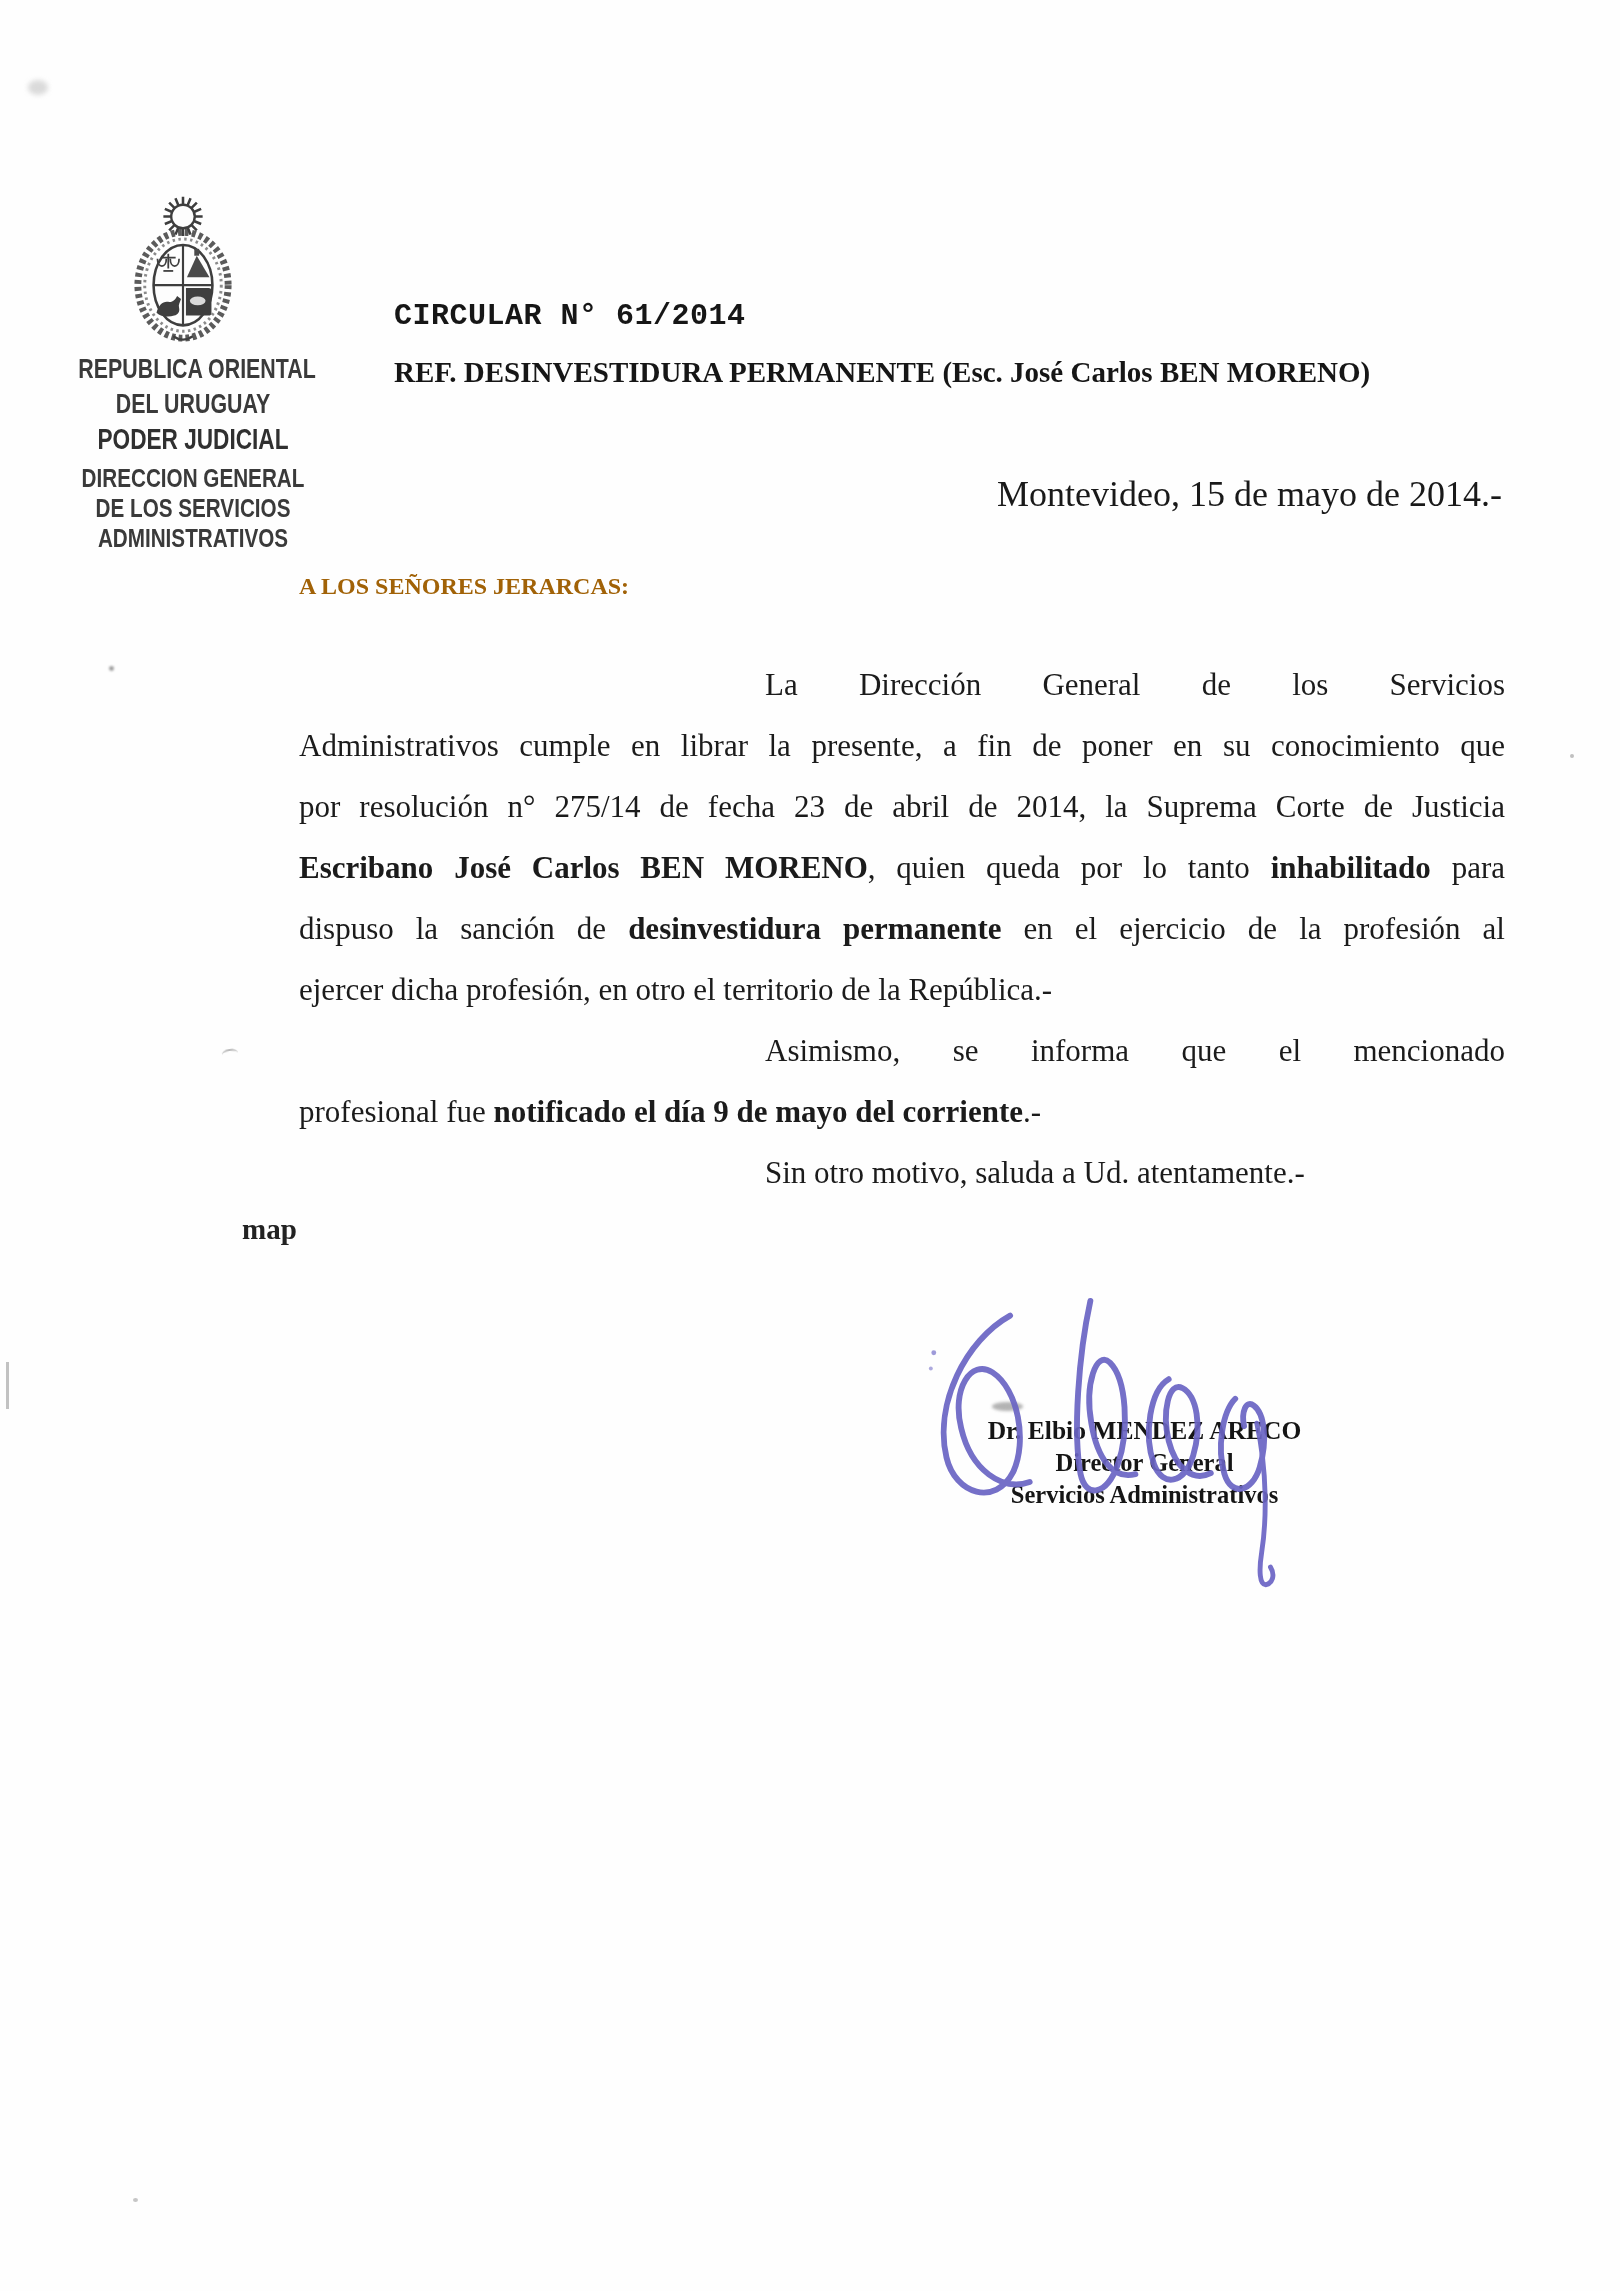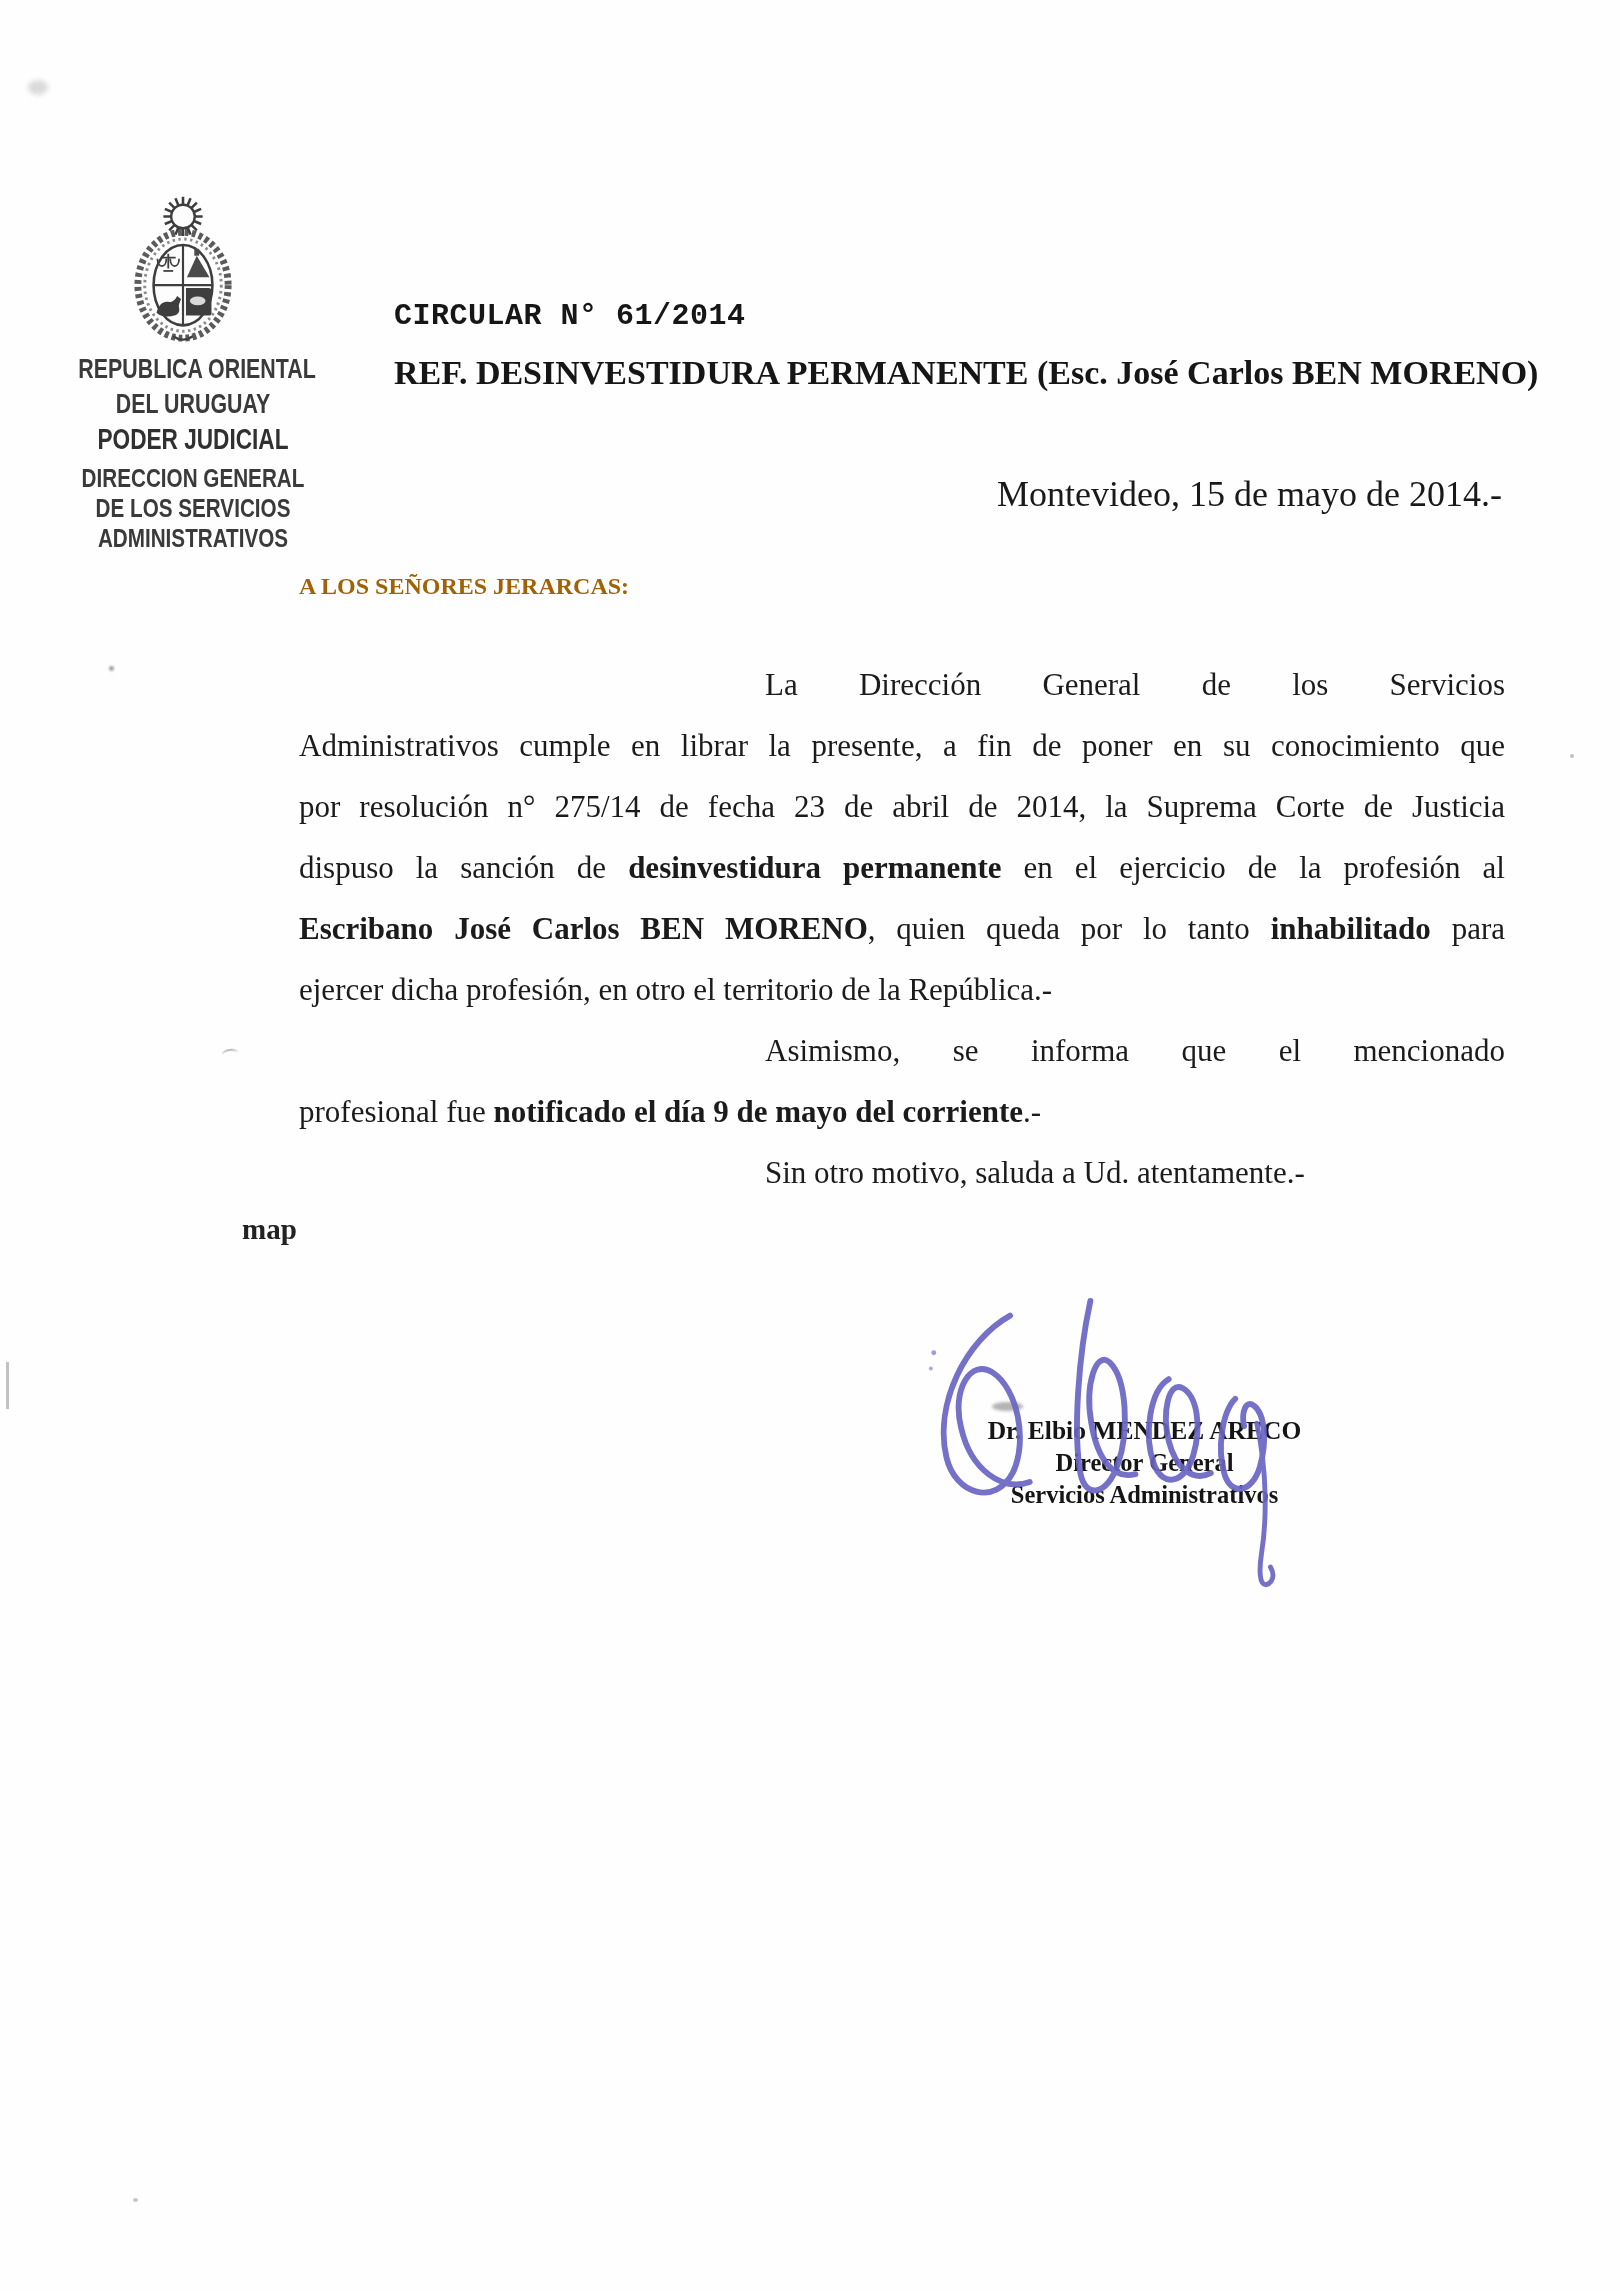--- a/index.html
+++ b/index.html
@@ -36,21 +36,21 @@
   .lh-gap { margin-top: 4.9px; }
 
   
   .circular {
     position: absolute; left: 394px; top: 300px;
     font-size: 30px; font-weight: bold; line-height: 33px;
     color: #161616; letter-spacing: 0.5px; font-family: Liberation Mono, monospace;
   }
   .ref {
     position: absolute; left: 394px; top: 355px;
-    font-size: 34px; font-weight: bold; line-height: 35px;
+    font-size: 29px; font-weight: bold; line-height: 35px;
     color: #161616;
   }
   .dateline {
     position: absolute; top: 474px; right: 118px;
     font-size: 36px; line-height: 41px; color: #191919;
   }
   .salutation {
     position: absolute; left: 299px; top: 567px;
     font-size: 24px; font-weight: bold; line-height: 39px;
     color: #a16207;
@@ -163,22 +163,22 @@
 
   <div class="circular">CIRCULAR N° 61/2014</div>
   <div class="ref">REF. DESINVESTIDURA PERMANENTE (Esc. José Carlos BEN MORENO)</div>
   <div class="dateline">Montevideo, 15 de mayo de 2014.-</div>
   <div class="salutation">A LOS SEÑORES JERARCAS:</div>
 
   <div class="bodytext">
     <div class="line jl ind"><span>La Dirección General de los Servicios</span></div>
     <div class="line jl"><span>Administrativos cumple en librar la presente, a fin de poner en su conocimiento que</span></div>
     <div class="line jl"><span>por resolución n° 275/14 de fecha 23 de abril de 2014, la Suprema Corte de Justicia</span></div>
+    <div class="line jl"><span class="b">Escribano José Carlos BEN MORENO</span><span>, quien queda por lo tanto </span><span class="b">inhabilitado</span><span> para</span></div>
     <div class="line jl"><span>dispuso la sanción de </span><span class="b">desinvestidura permanente</span><span> en el ejercicio de la profesión al</span></div>
-    <div class="line jl"><span class="b">Escribano José Carlos BEN MORENO</span><span>, quien queda por lo tanto </span><span class="b">inhabilitado</span><span> para</span></div>
     <div class="line"><span>ejercer dicha profesión, en otro el territorio de la República.-</span></div>
     <div class="line jl ind"><span>Asimismo, se informa que el mencionado</span></div>
     <div class="line"><span>profesional fue </span><span class="b">notificado el día 9 de mayo del corriente</span><span>.-</span></div>
     <div class="line ind"><span>Sin otro motivo, saluda a Ud. atentamente.-</span></div>
   </div>
 
   <div class="initials">map</div>
 
   <div class="sig-block">
     <div class="sig-name">Dr. Elbio MENDEZ ARECO</div>

